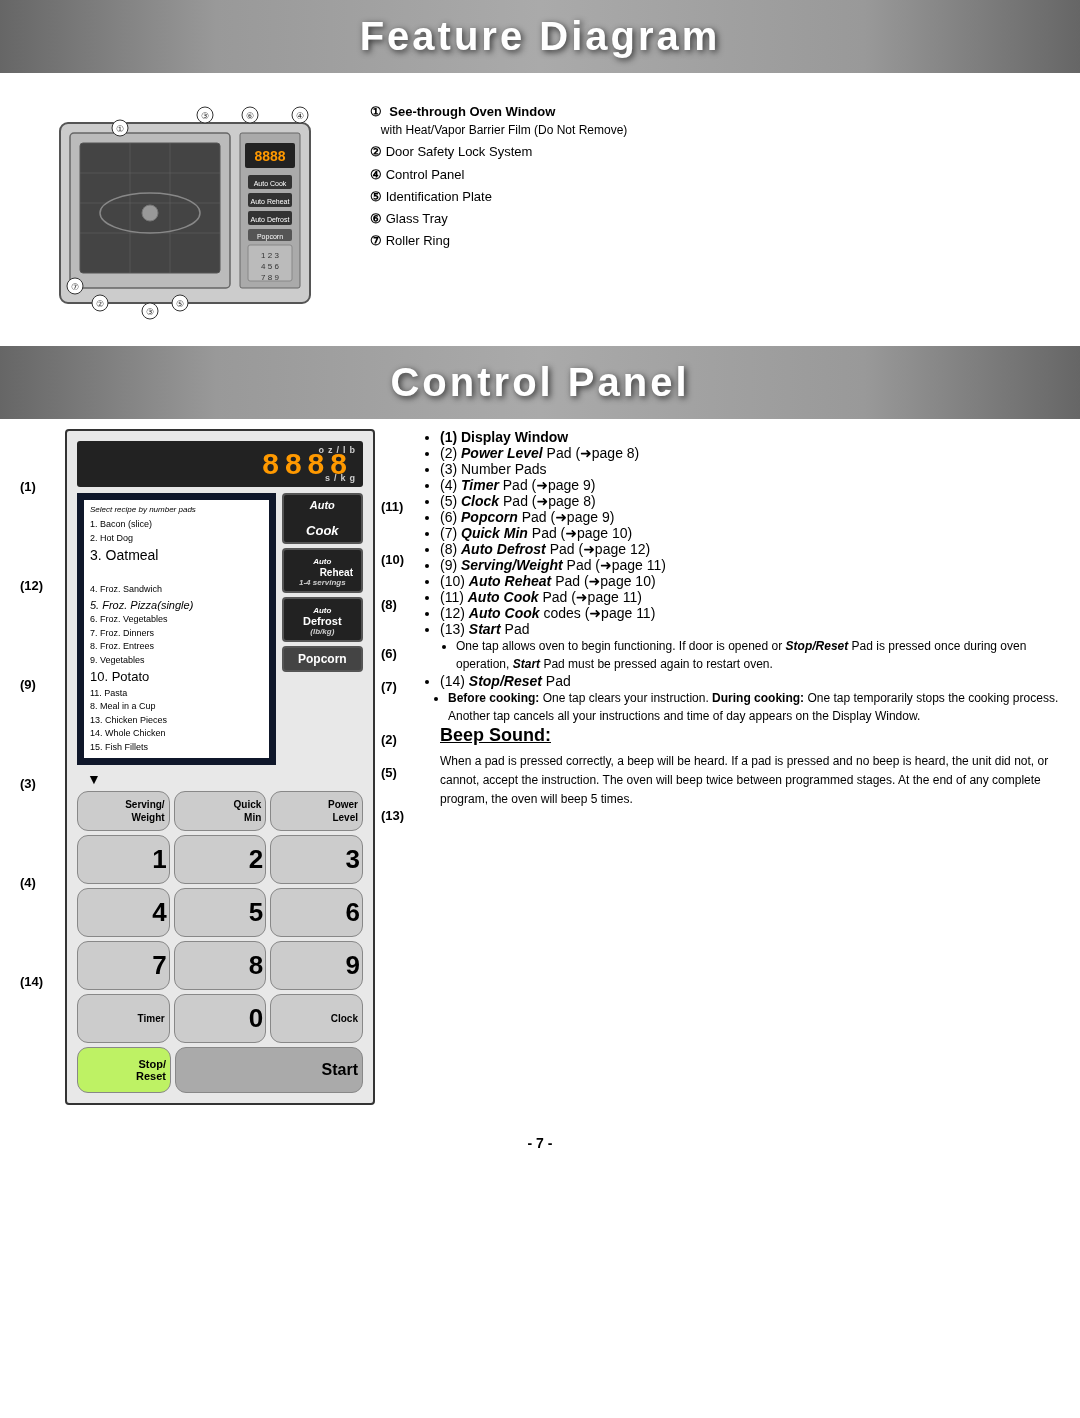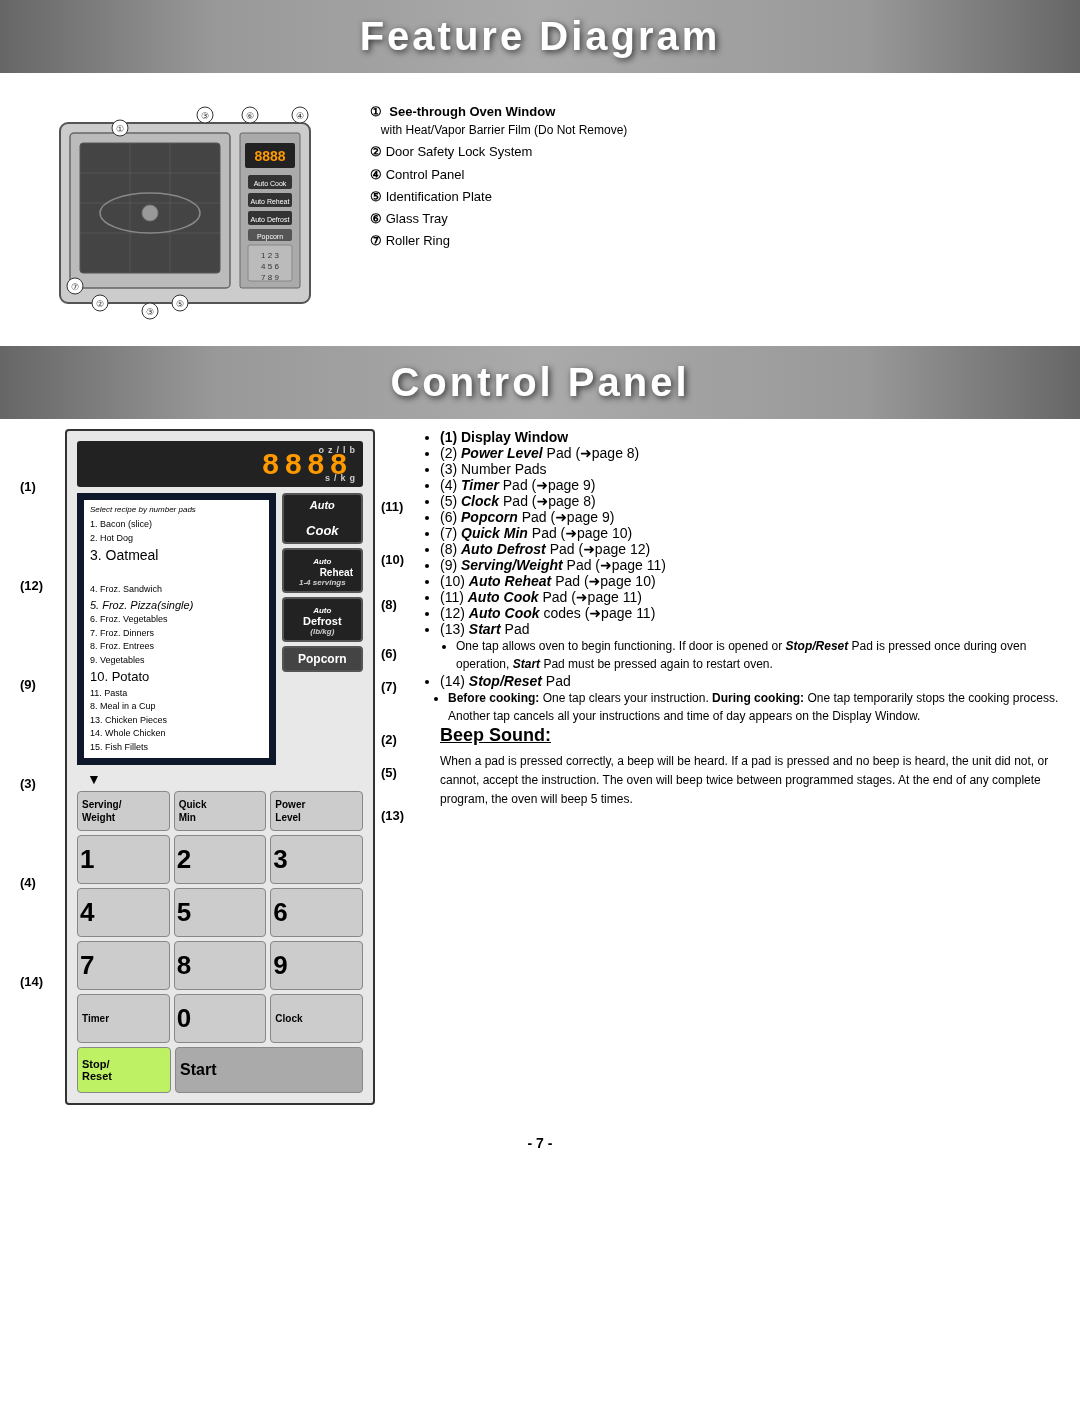--- a/index.html
+++ b/index.html
@@ -157,22 +157,22 @@
     .num-grid {
       display: grid;
       grid-template-columns: 1fr 1fr 1fr;
       gap: 4px;
       margin-bottom: 4px;
     }
 
     .keypad-btn {
       background: #ccc;
       border: 1px solid #888;
-      border-radius: 4px;
-      text-align: left;
+      border-radius: 11px;
+      text-align: right;
       padding: 6px 2px;
       cursor: pointer;
       font-size: 13px;
       font-weight: bold;
     }
     .num-big {
       font-size: 26px;
       font-weight: 900;
       padding: 8px 2px;
     }

